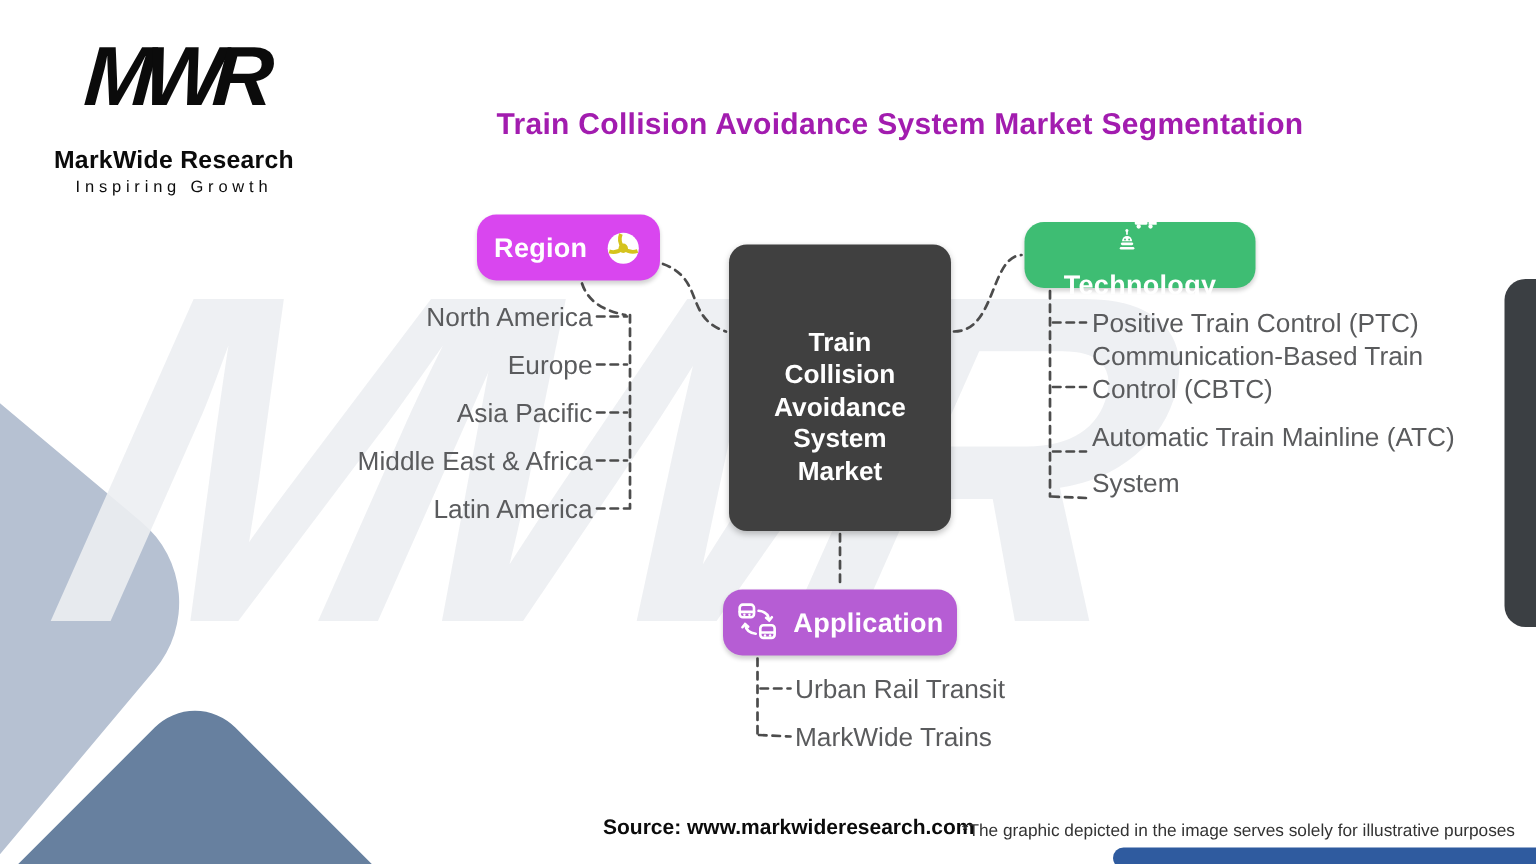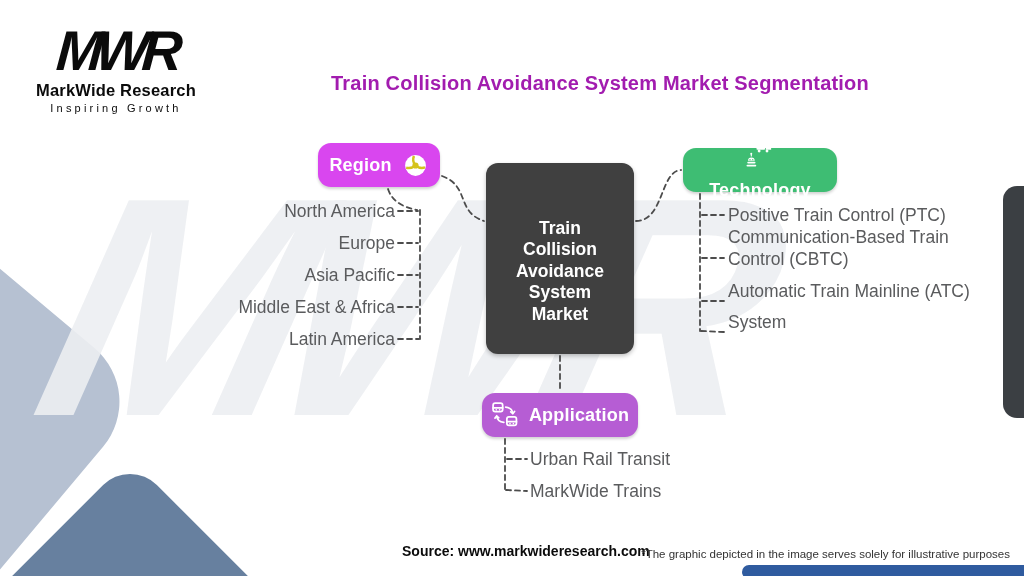--- a/index.html
+++ b/index.html
@@ -16,21 +16,21 @@
   .bottom-bar{left:742px;top:565px;width:300px;height:14px;border-radius:8px 0 0 8px;}
   .watermark{
     position:absolute;z-index:1;left:55px;top:128px;
     font-size:312px;font-weight:900;font-style:italic;letter-spacing:-30px;
     transform:skewX(-14deg);color:#edeff2;opacity:.9;user-select:none;white-space:nowrap;
   }
   
   .layer{position:absolute;z-index:2;left:0;top:0;width:1024px;height:576px;}
   .logo{position:absolute;left:34px;top:22px;width:164px;text-align:center;color:#0b0b0b;}
   .logo-mark{font-size:56px;line-height:58px;font-weight:900;font-style:italic;letter-spacing:-7px;transform:skewX(-4deg);}
-  .logo-name{font-size:16.5px;font-weight:800;letter-spacing:.2px;margin-top:1px;}
+  .logo-name{font-size:16.5px;font-weight:800;letter-spacing:.2px;margin-top:18px;}
   .logo-tagline{font-size:11px;font-weight:400;letter-spacing:3.2px;margin-top:2px;}
   .page-title{
     position:absolute;left:280px;top:72px;width:640px;text-align:center;
     font-size:20px;font-weight:700;color:#a21caf;letter-spacing:.2px;
   }
   .center-node{
     position:absolute;left:486px;top:163px;width:148px;height:191px;border-radius:16px;
     display:flex;align-items:center;justify-content:center;box-sizing:border-box;
     padding:36px 18px 10px 18px;text-align:center;
     box-shadow:0 2px 4px rgba(0,0,0,.25);

